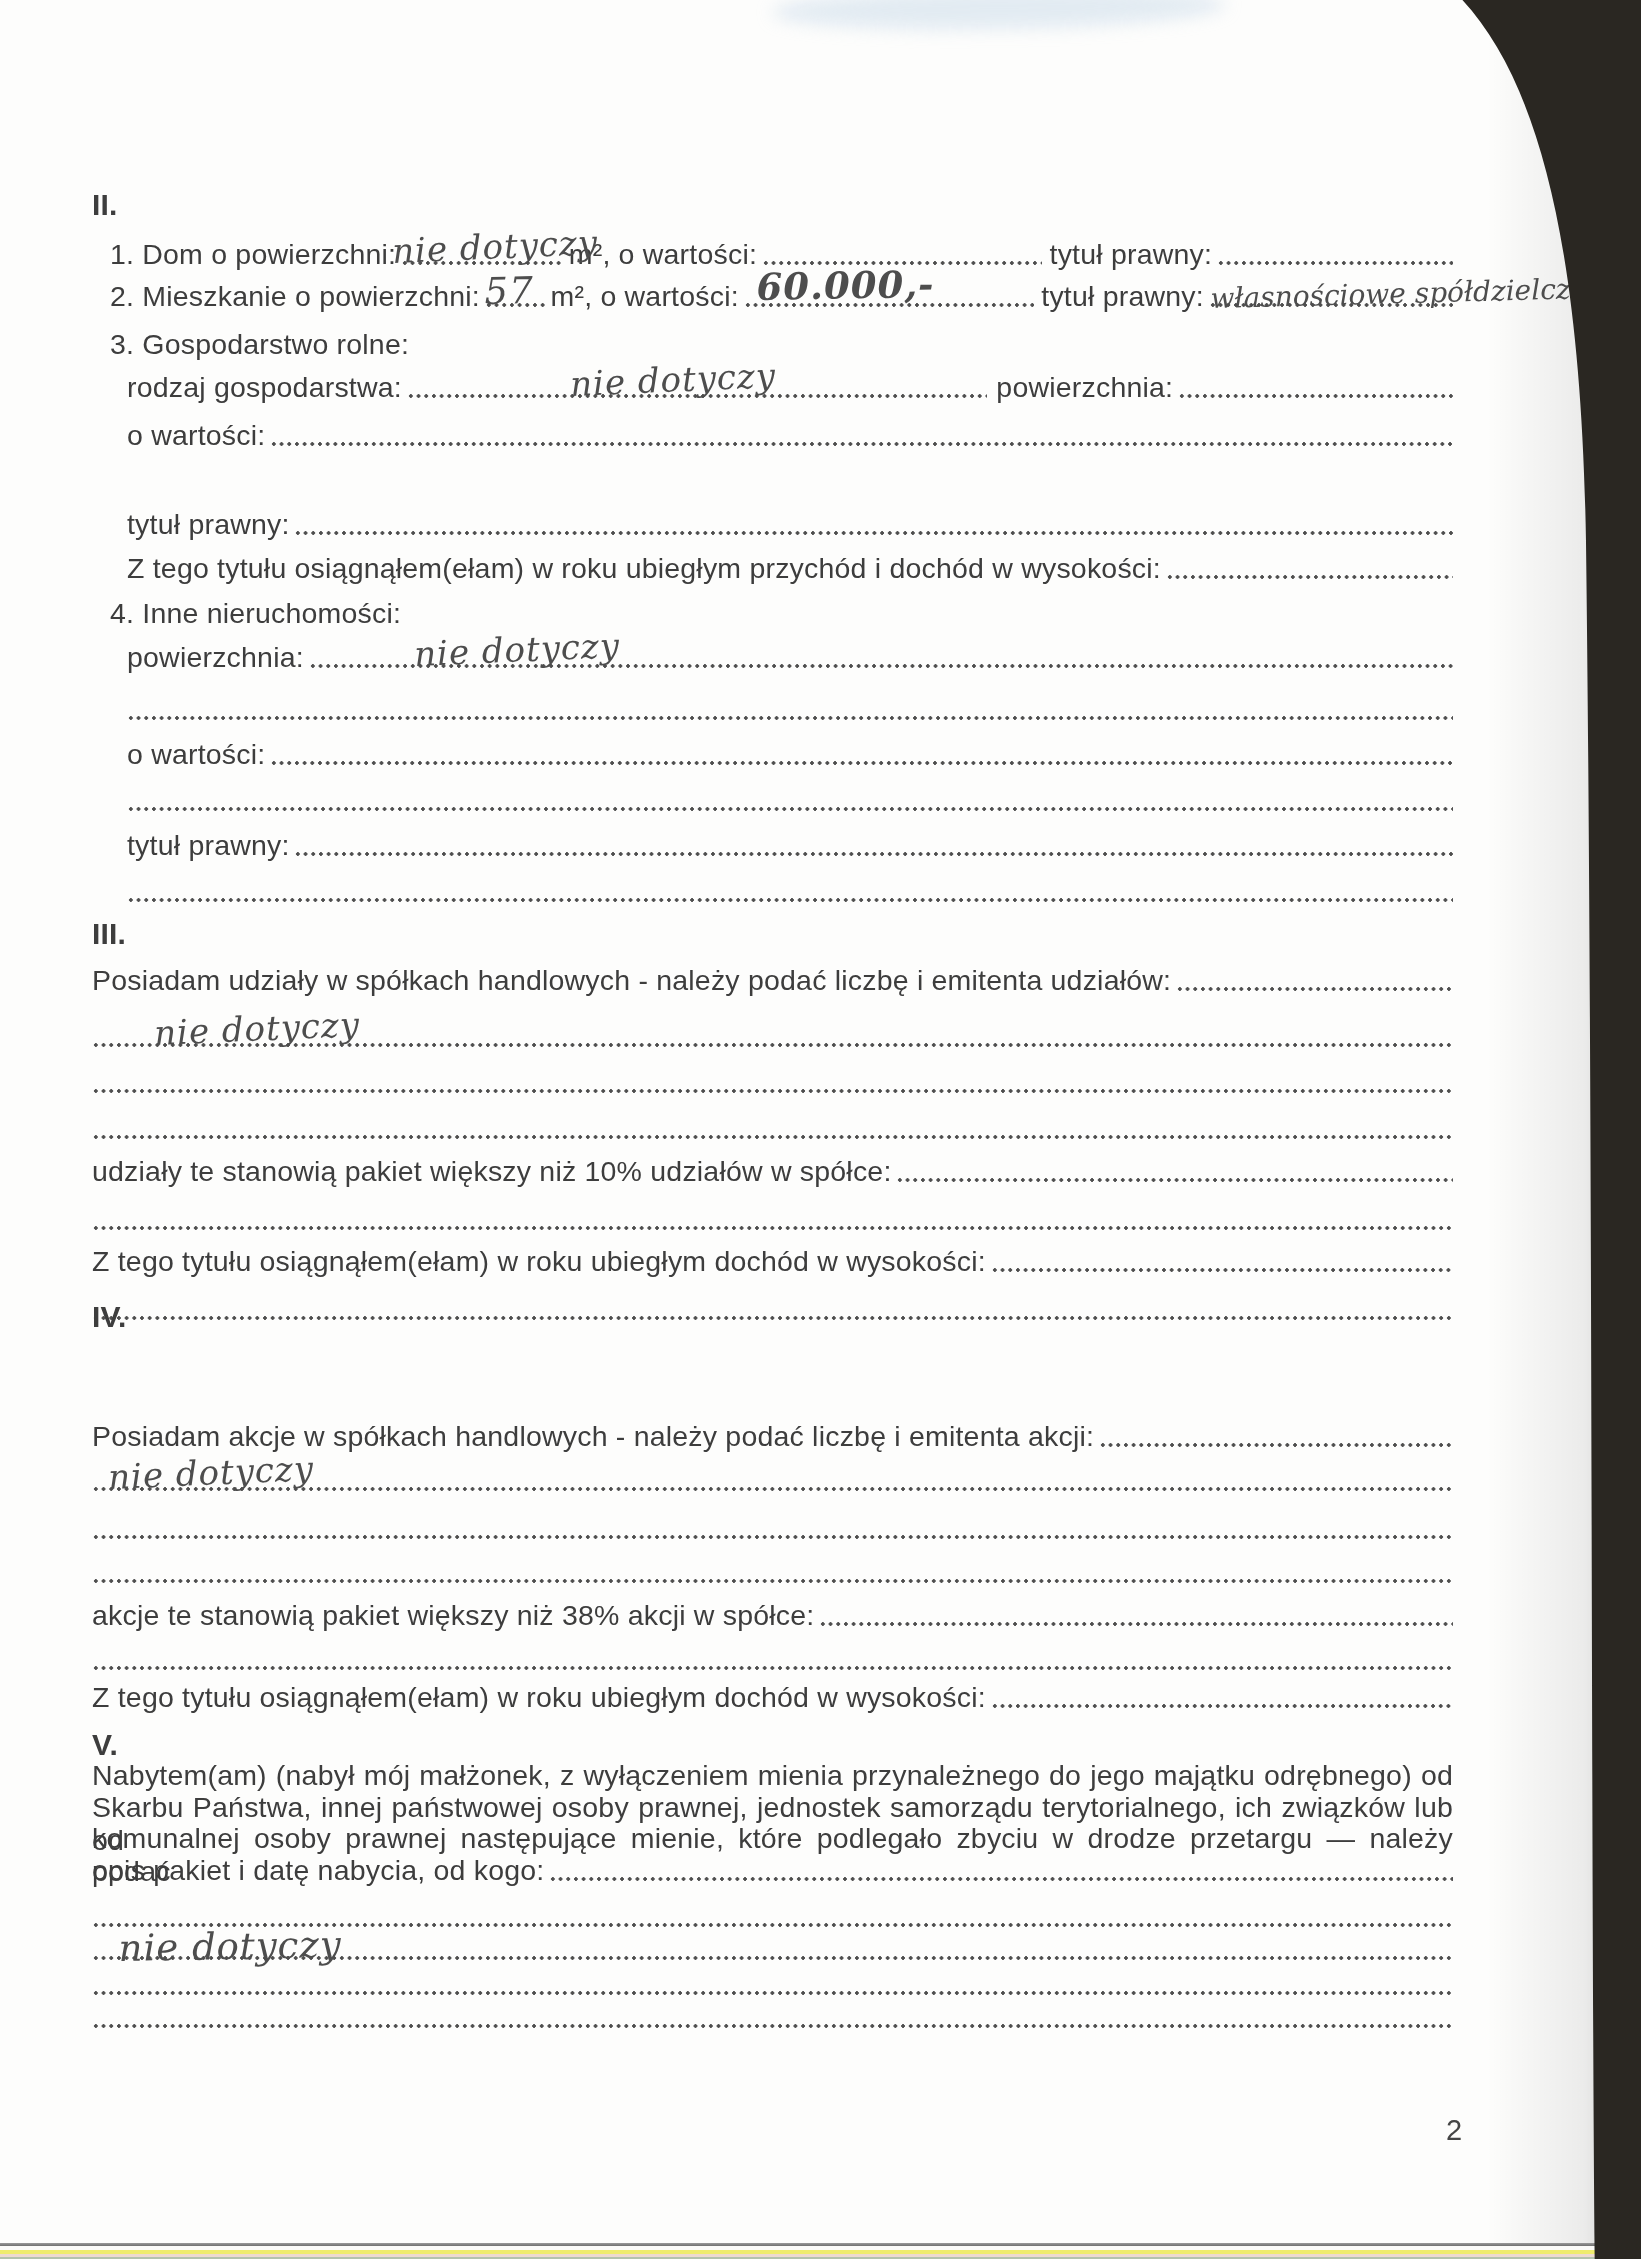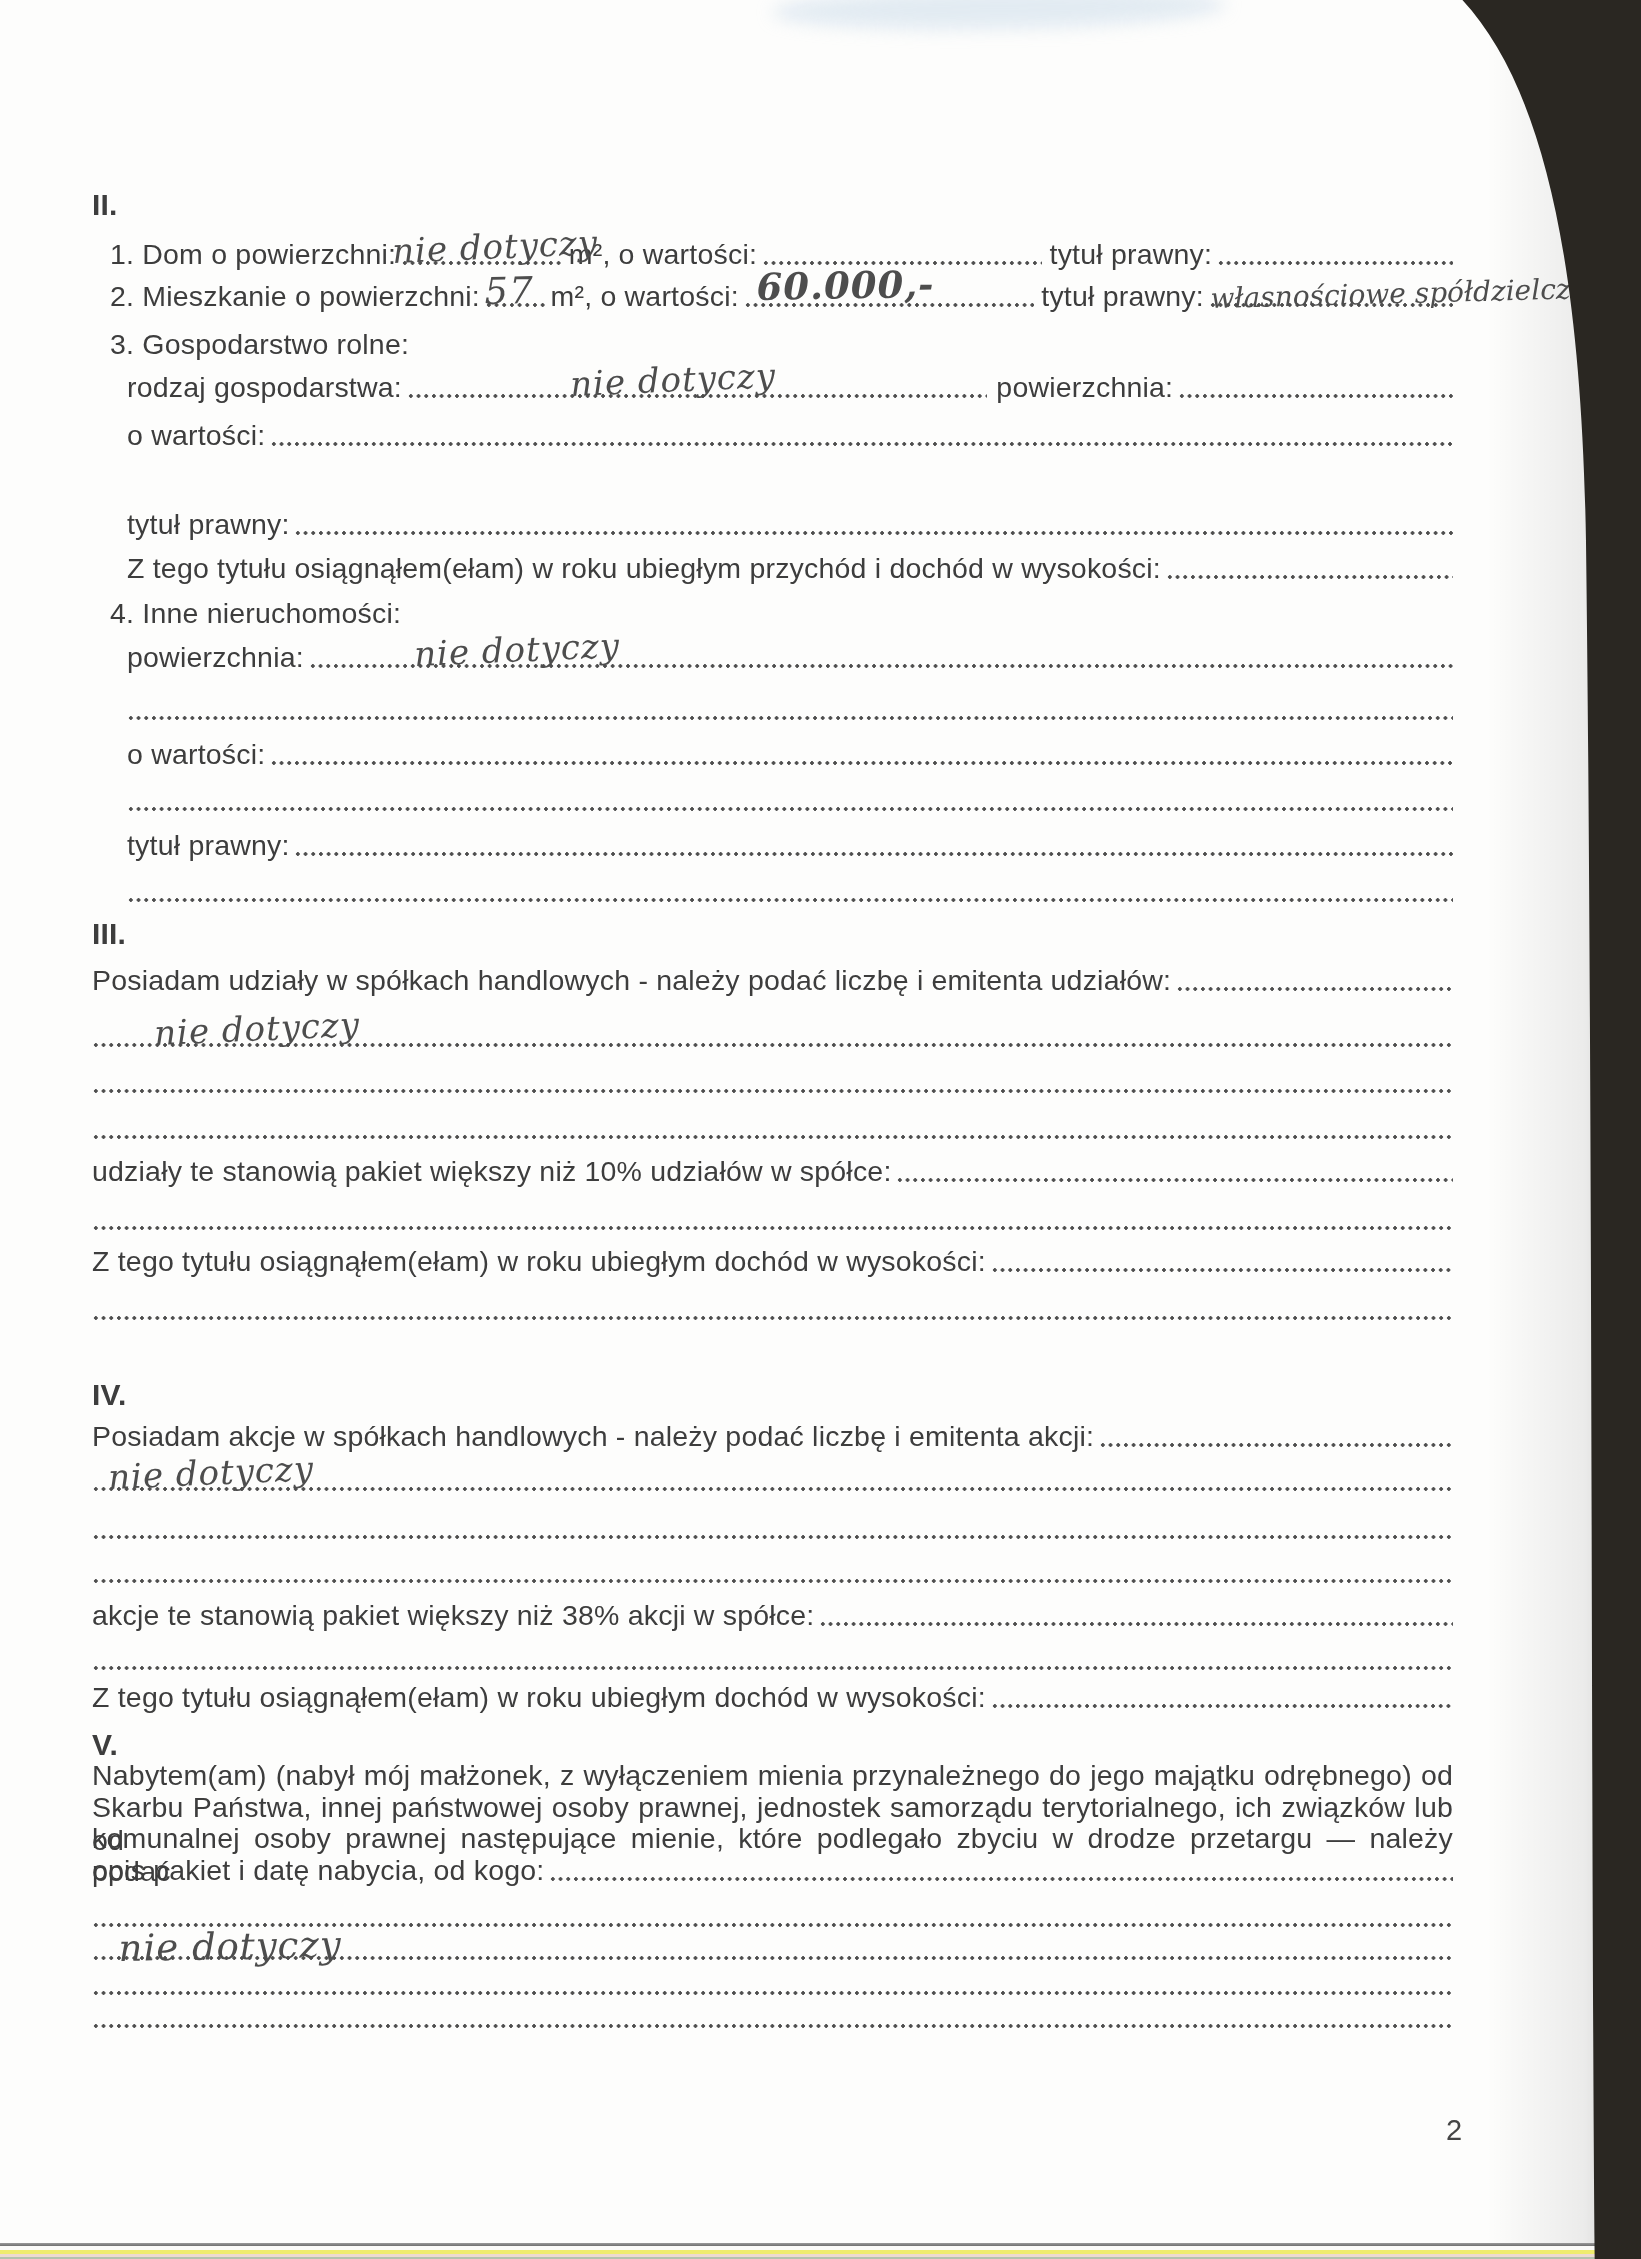--- a/index.html
+++ b/index.html
@@ -157,21 +157,21 @@
     </div>
 
   <div class="row" style="top:1239px">
     <span class="lbl">Z tego tytułu osiągnąłem(ełam) w roku ubiegłym dochód w wysokości:</span>
     <span class="lead"></span>
   </div>
   <div class="row" style="top:1287px">
       <span class="lead"></span>
     </div>
 
-  <div class="row heading" style="top:1373px">
+  <div class="row heading" style="top:1295px">
       <span class="lbl">IV.</span>
     </div>
 
   <div class="row" style="top:1414px">
     <span class="lbl">Posiadam akcje w spółkach handlowych - należy podać liczbę i emitenta akcji:</span>
     <span class="lead"></span>
   </div>
   <div class="row" style="top:1458px">
     <span class="lead">
         <span class="hw" style="left:17.4px">nie dotyczy</span>

